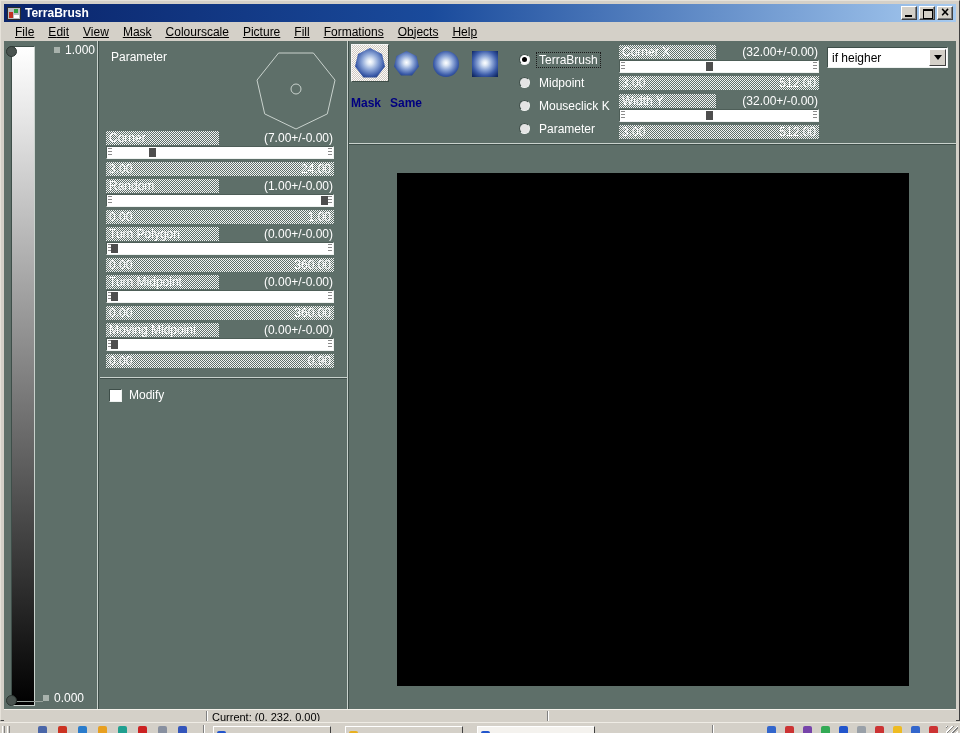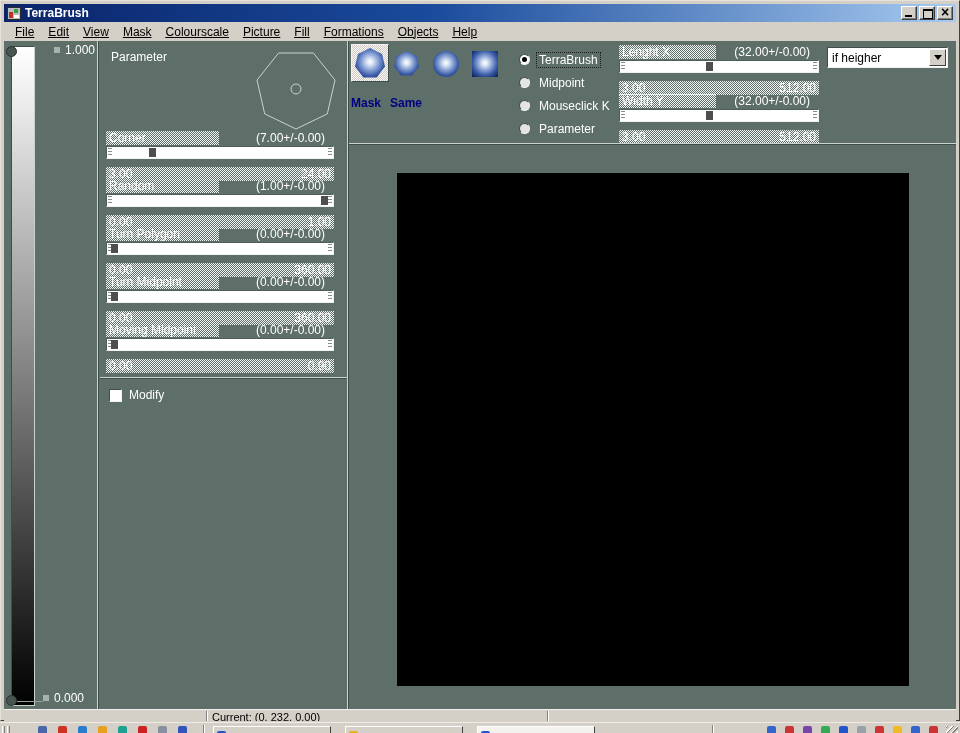--- a/index.html
+++ b/index.html
@@ -80,28 +80,28 @@
   
   .panel-title { position:absolute; left:107px; top:9px; color:#fff; font-size:12px; }
   .poly-svg { position:absolute; left:246px; top:2px; width:92px; height:92px; }
   .poly-svg polygon, .poly-svg circle { fill:none; stroke:#c9d2cd; stroke-width:1; }
 
   .sgroup { position:absolute; }
   .srow1 { position:relative; height:14px; line-height:14px; font-size:12px; color:#fff; }
   .slabel { display:inline-block; height:14px; padding:0 3px; overflow:hidden; white-space:nowrap; }
   .sgroup.param .slabel { width:113px; }
   .sgroup.rslider .slabel { width:97px; }
-  .svalue { position:absolute; right:9px; top:0; }
+  .svalue { position:absolute; right:1px; top:0; }
   .strack { position:relative; height:13px; margin-top:1px; background:#fff;
     border:1px solid; border-color:#4e5e58 #eef2f0 #eef2f0 #4e5e58; }
   .cap { position:absolute; top:1px; width:4px; height:9px;
     background-image:repeating-linear-gradient(#8a8a8a 0 1px, transparent 1px 3px); }
   .cap.l { left:1px; } .cap.r { right:1px; }
   .thumb { position:absolute; top:1px; width:7px; height:9px; background:#4e4e4e; }
-  .srow3 { height:14px; margin-top:8px; display:flex; justify-content:space-between;
+  .srow3 { height:14px; margin-top:3px; display:flex; justify-content:space-between;
     font-size:12px; color:#fff; line-height:14px; padding:0 3px; }
 
   .modify-row { position:absolute; left:105px; top:347px; display:flex; align-items:center;
     gap:7px; color:#fff; font-size:12px; }
   .checkbox { width:13px; height:13px; background:#fff;
     border:1px solid; border-color:#3e4e49 #eef2f0 #eef2f0 #3e4e49; }
 
   
   .toolbtn { position:absolute; display:flex; align-items:center; justify-content:center; }
   .toolbtn.box { width:38px; height:38px; }
@@ -312,21 +312,21 @@
           <span class="rdot"></span>
           <span class="rlabel">Mouseclick K</span>
         </div>
         <div class="radio-row">
           <span class="rdot"></span>
           <span class="rlabel">Parameter</span>
         </div>
       </div>
 
     <div class="sgroup rslider" style="left:615px;top:4px;width:200px">
-      <div class="srow1"><span class="slabel dither">Lenght X</span><span class="svalue">(32.00+/-0.00)</span></div>
+      <div class="srow1"><span class="slabel dither">Corner X</span><span class="svalue">(32.00+/-0.00)</span></div>
       <div class="strack">
           <span class="cap l"></span>
           <span class="thumb" style="left: calc(45% - 3px);"></span>
           <span class="cap r"></span>
         </div>
       <div class="srow3 dither">
           <span>3.00</span>
           <span>512.00</span>
         </div>
     </div>

